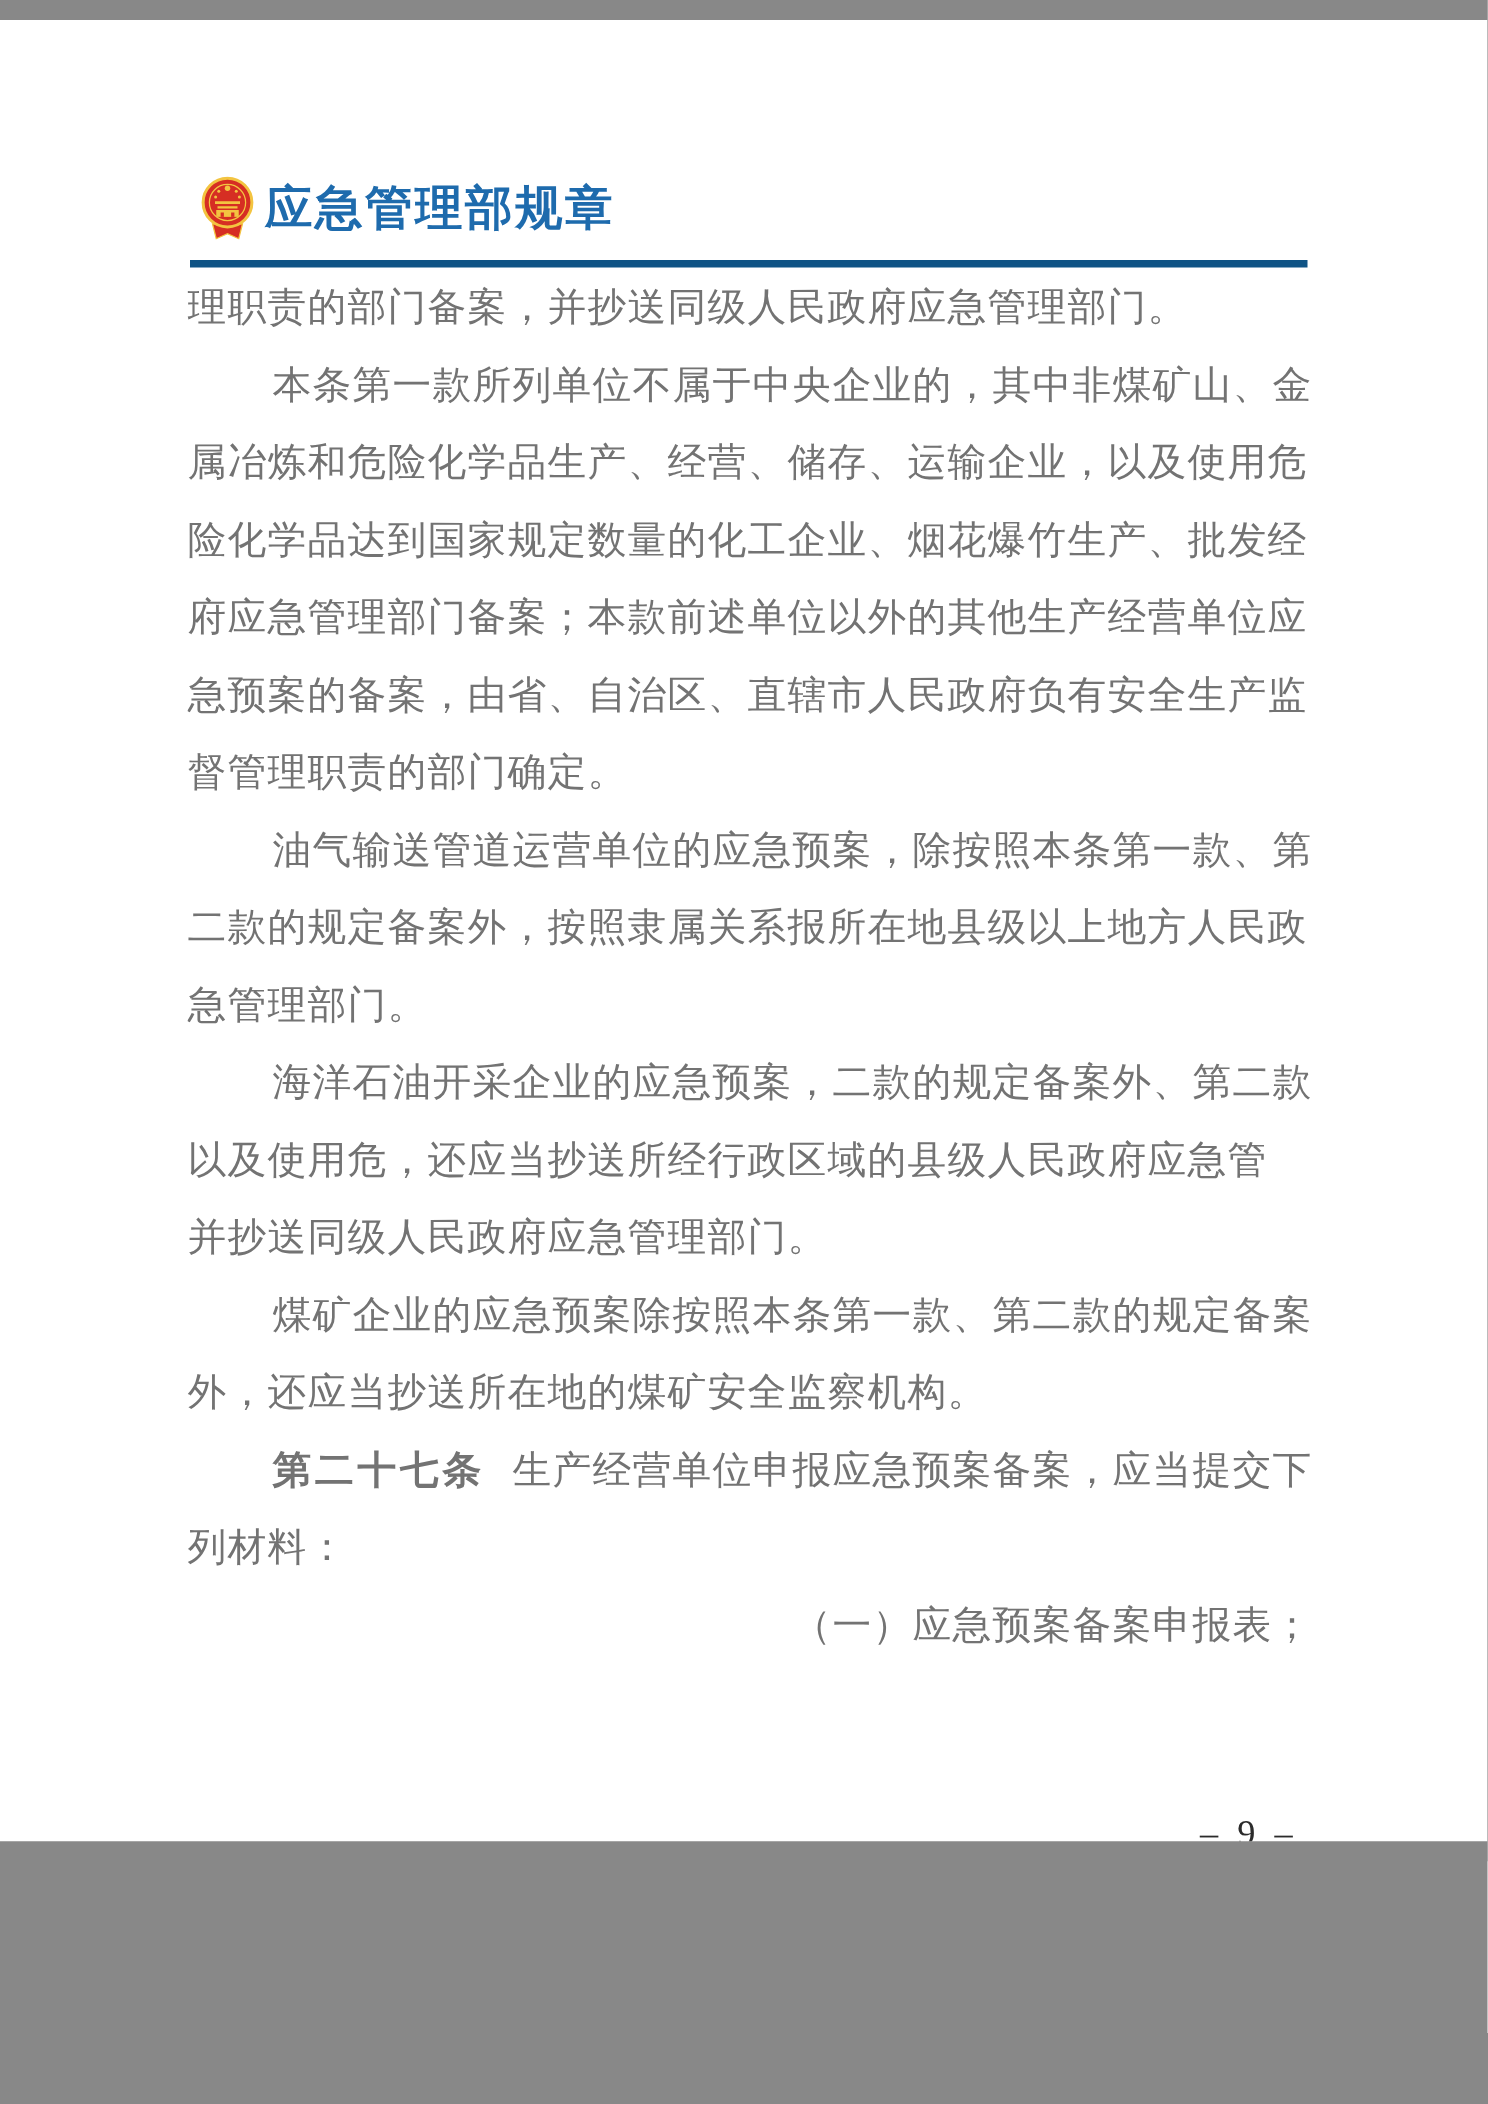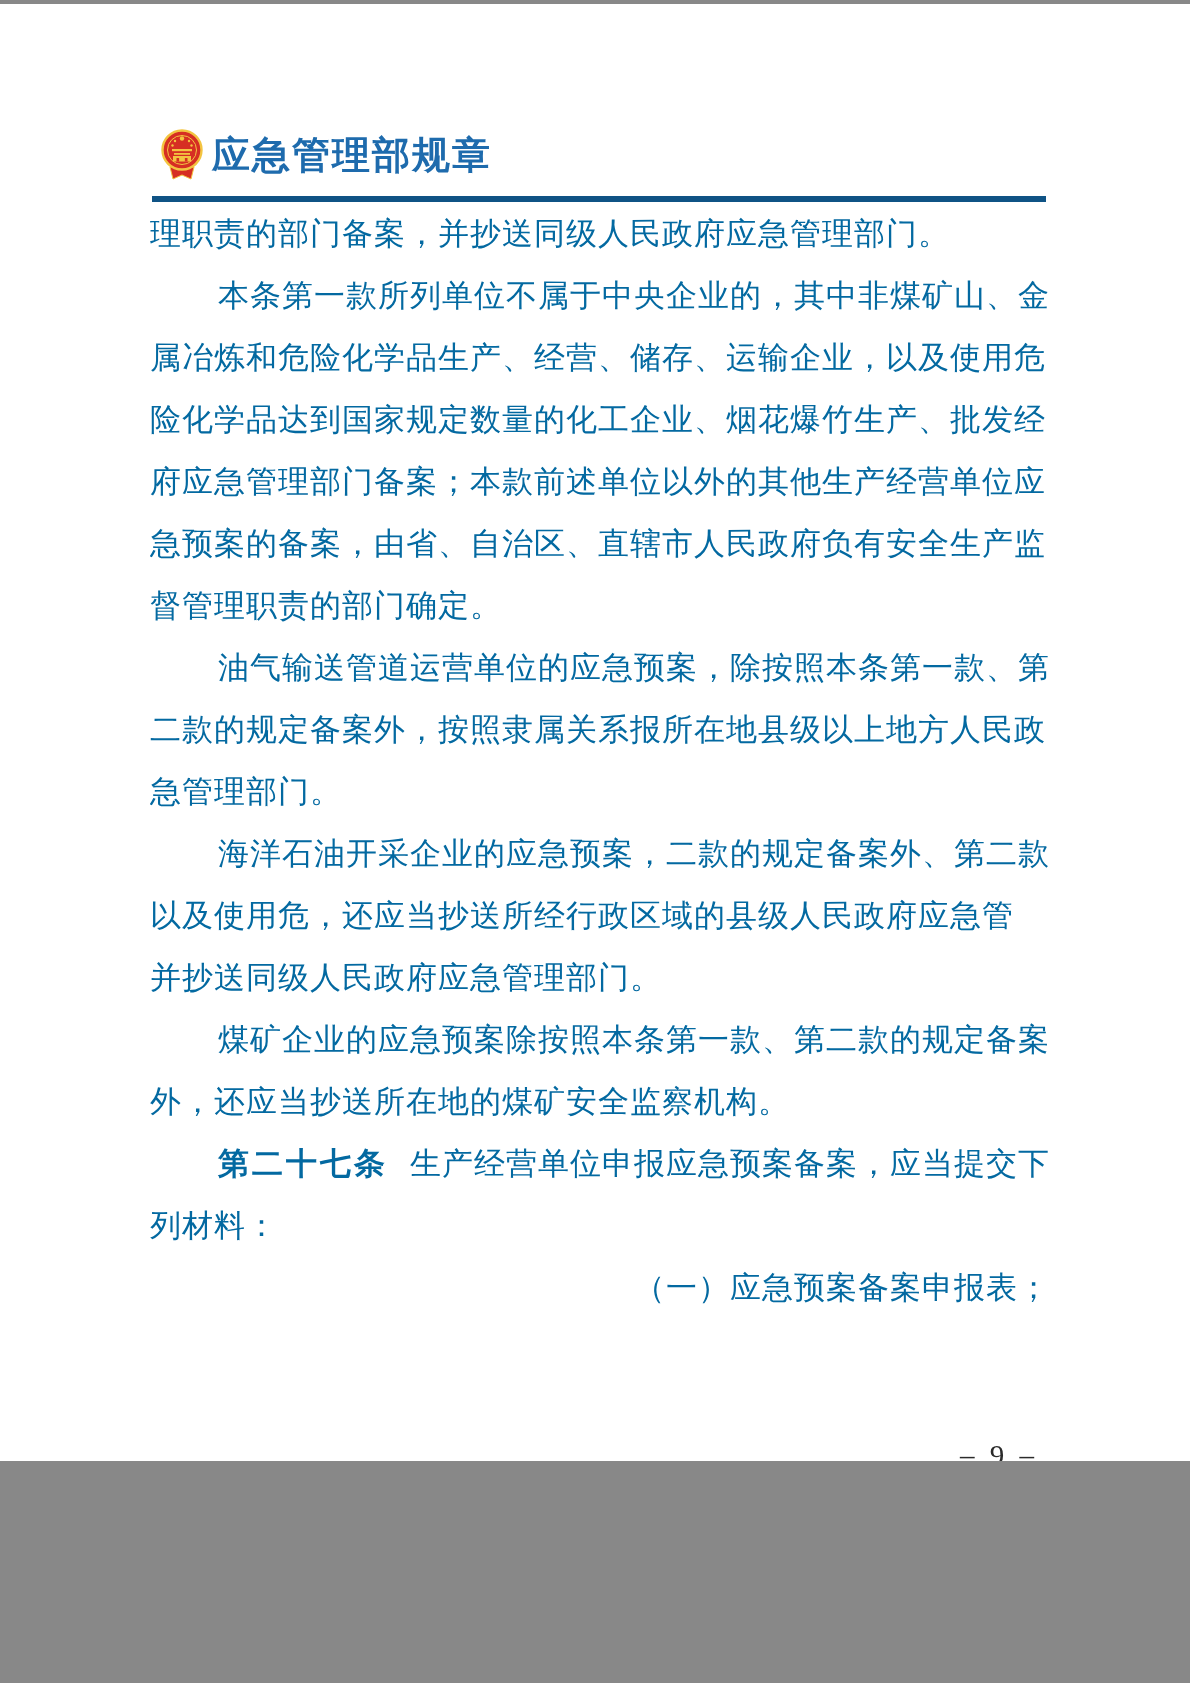--- a/index.html
+++ b/index.html
@@ -1,20 +1,20 @@
 <!DOCTYPE html>
 <html><head>
 <meta charset="utf-8">
 <style>
   html, body { margin: 0; padding: 0; background: #888; }
   .page {
     position: relative;
     width: 1190px;
     height: 1457px;
-    margin: 4px auto;
+    margin: 16px auto;
     background: #ffffff;
     font-family: "Liberation Serif", serif;
     overflow: hidden;
   }
   
   .header { position: absolute; left: 0; top: 0; width: 100%; }
   .emblem {
     position: absolute; left: 160px; top: 125px;
     width: 44px; height: 52px;
   }
@@ -30,21 +30,21 @@
     position: absolute; left: 152px;
     width: 894px; height: 6px;
     background: #0f5385;
   }
   .rule-top { top: 192px; }
   .rule-bottom { top: 1478px; }
   
   .doc-body {
     position: absolute; left: 150px; top: 199px;
     width: 900px;
-    color: #0369a1;
+    color: #737373;
     font-size: 31px;
     letter-spacing: 1px;
   }
   .line {
     height: 62px;
     line-height: 62px;
     white-space: nowrap;
     overflow: hidden;
   }
   .line.indent { padding-left: 64px; text-align: right; }

